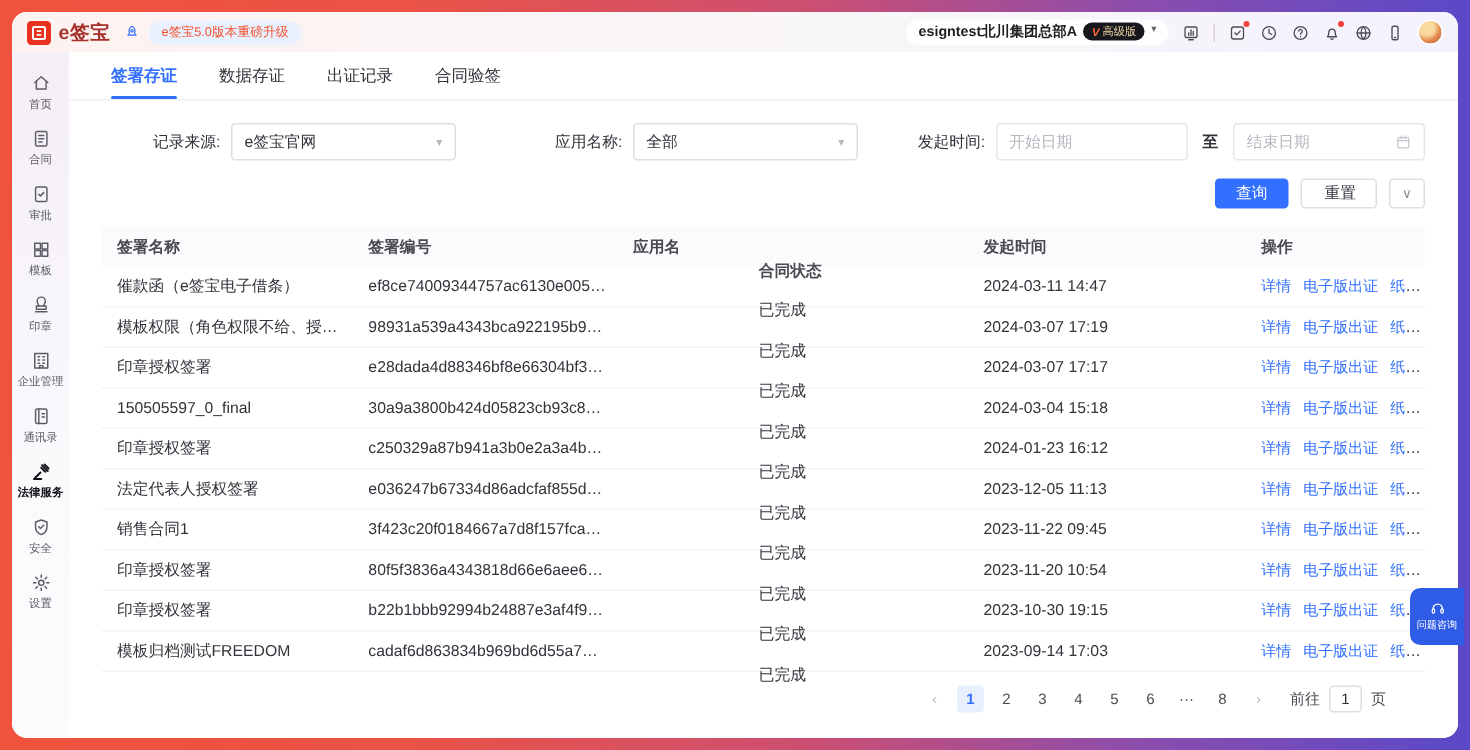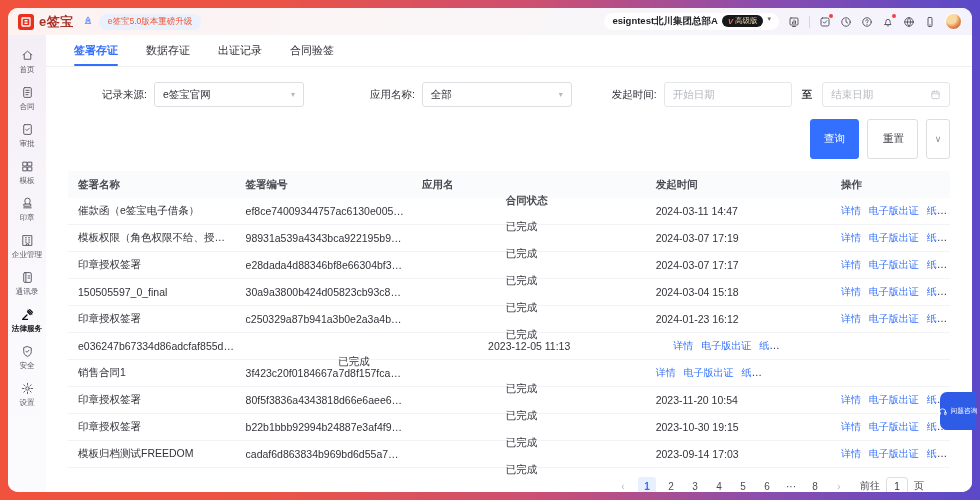--- a/index.html
+++ b/index.html
@@ -84,21 +84,21 @@
   .g1 { margin-left:34px; } .g1 .select { width:150px; margin-left:7px; }
   .g2 { margin-left:66px; } .g2 .select { width:150px; margin-left:7px; }
   .g3 { margin-left:40px; flex:1; display:flex; align-items:center; }
   .date-input { height:25px; border:1px solid #e4e6ea; border-radius:3px; display:flex;
     align-items:center; padding:0 8px; font-size:10.5px; color:#b5b8bf; background:#fff; }
   .date-start { flex:1; margin-left:7px; max-width:128px; }
   .to-text { margin:0 10px; font-size:10.5px; color:#32323a; font-weight:bold; }
   .date-end { flex:1; justify-content:space-between; }
   .cal-icon { color:#c2c5cc; display:inline-flex; } .cal-icon svg { width:11px; height:11px; }
   .btn-row { display:flex; justify-content:flex-end; align-items:center; gap:8px; margin-top:12px; }
-  .btn { height:40px; border-radius:3px; font-size:10.5px; display:inline-flex; align-items:center;
+  .btn { height:20px; border-radius:3px; font-size:10.5px; display:inline-flex; align-items:center;
     justify-content:center; cursor:pointer; padding:0 13px; }
   .btn-primary { background:var(--accent); color:#fff; border:1px solid var(--accent); }
   .btn-plain { background:#fff; color:#32323a; border:1px solid #dcdee2;padding-left:15px; }
   .btn-icon { width:24px; padding:0; color:#8a8d94; font-size:9px; background:#fff;
     border:1px solid #dcdee2; }
 
   
   .table-wrap { flex:1; margin-top:12px; padding:0 22px; overflow:hidden;
     display:flex; flex-direction:column; }
   .thead { display:flex; align-items:center; height:27px; background:#fafbfc;
@@ -119,21 +119,21 @@
     border-radius:3px; cursor:pointer; padding:0 3px; }
   .pg.arrow { color:#b8bbc2; }
   .pg.active { background:#e8f0ff; color:var(--accent); font-weight:bold; }
   .goto-label { margin-left:6px; }
   .goto-input { width:22px; height:18px; border:1px solid #dcdee2; border-radius:3px;
     text-align:center; font-size:10px; color:#32323a; outline:none; }
 
   
   .support-btn { position:absolute; right:4px; top:392px; width:36px; height:38px;
     background:#2e5ce6; border-radius:7px 0 0 7px; z-index:40; color:#fff; cursor:pointer;
-    display:flex; align-items:center; justify-content:center; gap:1px; }
+    display:flex; flex-direction:column; align-items:center; justify-content:center; gap:1px; }
   .support-btn svg { width:11px; height:11px; }
   .support-btn .sp-label { font-size:7.5px; transform:scale(.9); white-space:nowrap; }
 </style>
 </head>
 <body>
 
 <div class="frame">
 
 
   <div class="window">
@@ -431,35 +431,37 @@
               <div class="c col-app r-app"></div>
               <div class="c col-status r-status">已完成</div>
               <div class="c col-time r-time">2024-01-23 16:12</div>
               <div class="c col-ops">
                 <a>详情</a>
                 <a>电子版出证</a>
                 <a>纸质版出证</a>
               </div>
             </div>
               <div class="trow">
+              <div class="c col-name r-name">法定代表人授权签署</div>
               <div class="c col-num r-num">e036247b67334d86adcfaf855d934b82</div>
               <div class="c col-app r-app"></div>
               <div class="c col-status r-status">已完成</div>
               <div class="c col-time r-time">2023-12-05 11:13</div>
               <div class="c col-ops">
                 <a>详情</a>
                 <a>电子版出证</a>
                 <a>纸质版出证</a>
               </div>
             </div>
               <div class="trow">
               <div class="c col-name r-name">销售合同1</div>
               <div class="c col-num r-num">3f423c20f0184667a7d8f157fca7774e</div>
               <div class="c col-app r-app"></div>
               <div class="c col-status r-status">已完成</div>
+              <div class="c col-time r-time">2023-11-22 09:45</div>
               <div class="c col-ops">
                 <a>详情</a>
                 <a>电子版出证</a>
                 <a>纸质版出证</a>
               </div>
             </div>
               <div class="trow">
               <div class="c col-name r-name">印章授权签署</div>
               <div class="c col-num r-num">80f5f3836a4343818d66e6aee6a87bf0</div>
               <div class="c col-app r-app"></div>

